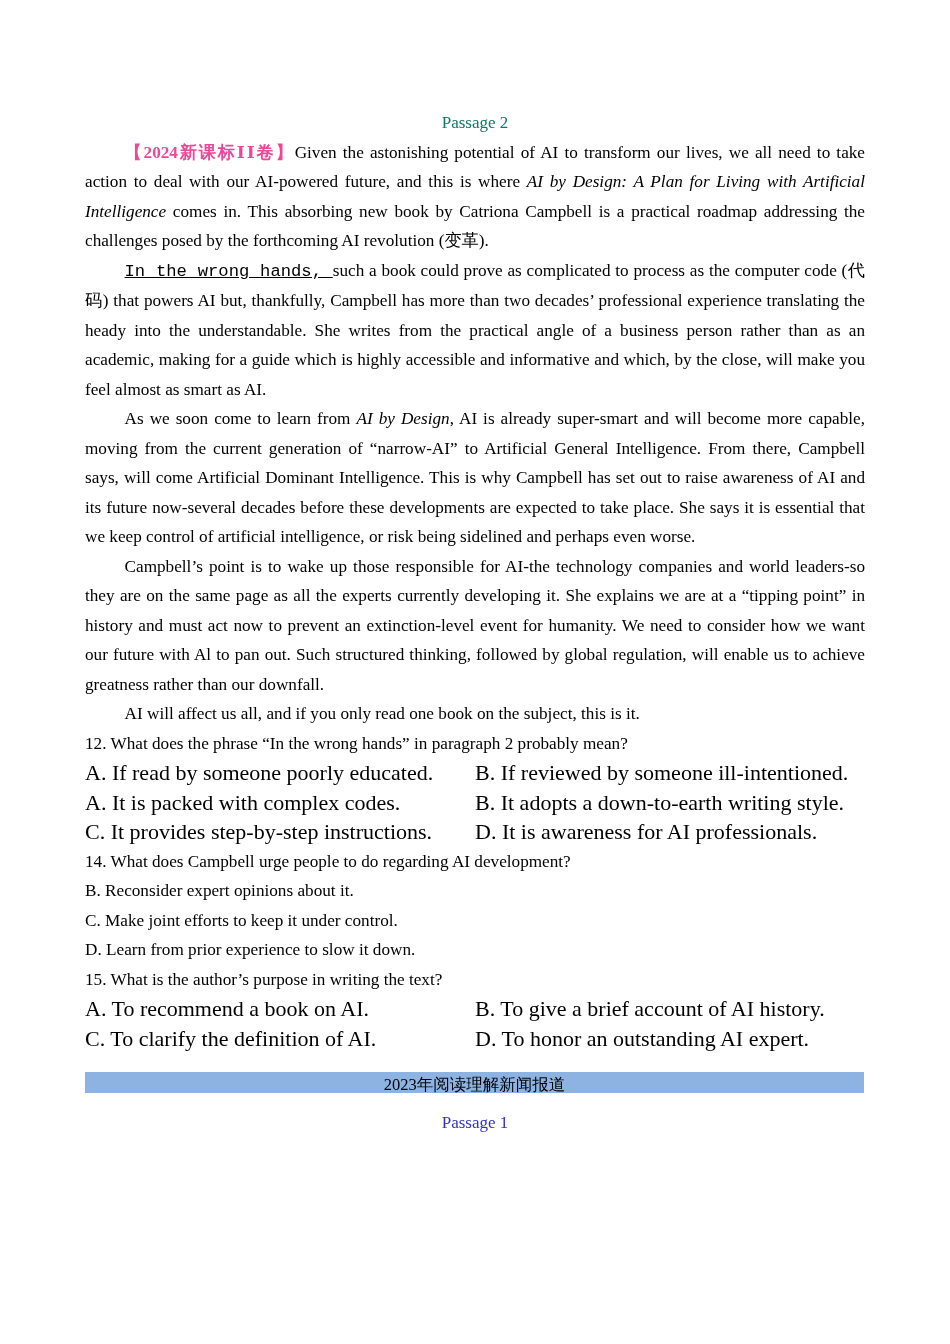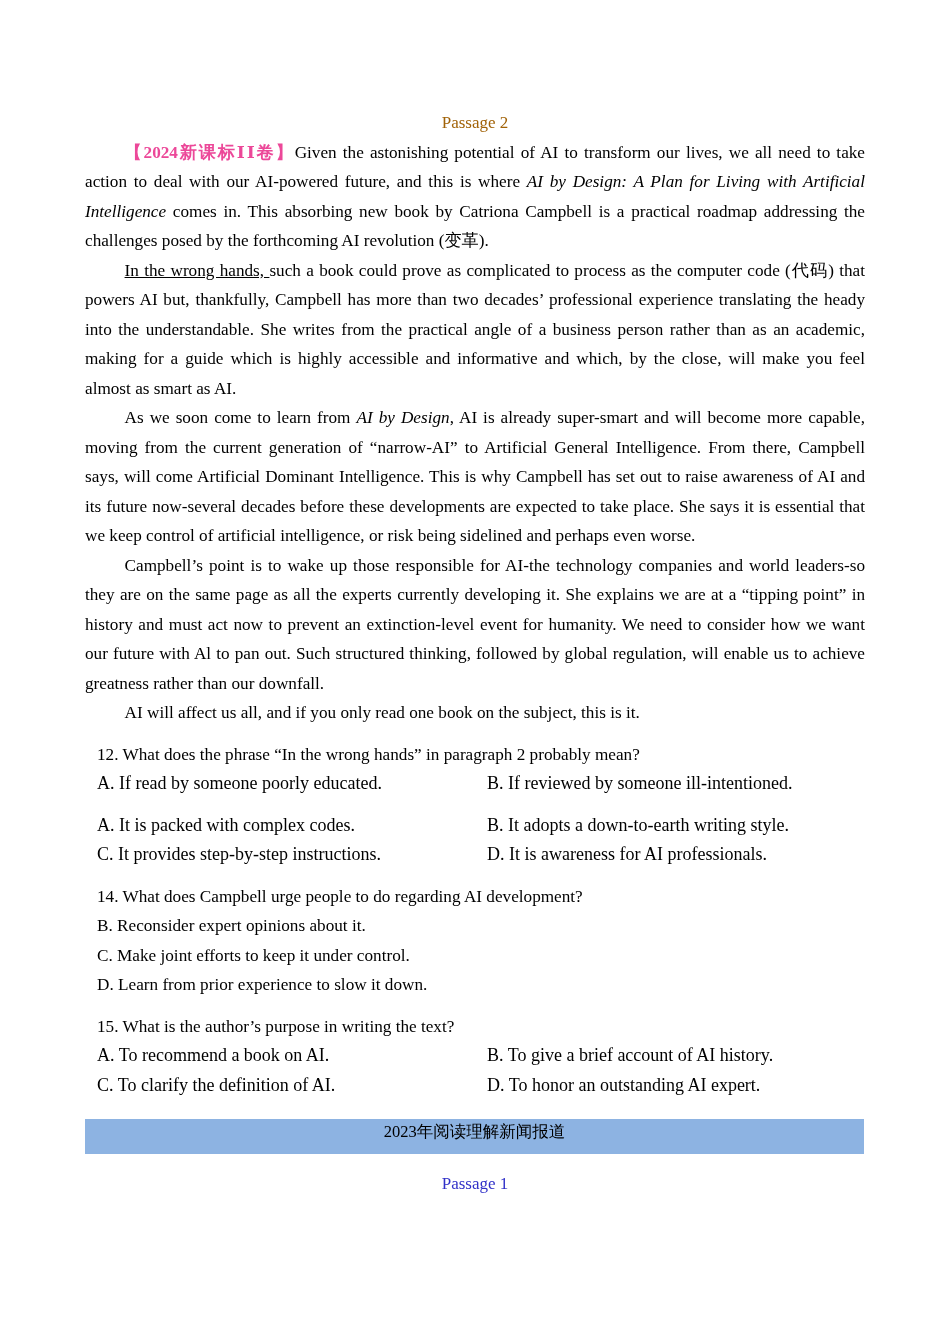--- a/index.html
+++ b/index.html
@@ -19,76 +19,76 @@
     width: 950px;
     height: 1344px;
     box-sizing: border-box;
     padding: 0 85px;
     overflow: hidden;
   }
   .spacer-top { height: 108px; }
 
   .passage-heading {
     text-align: center;
-    color: #a16207;
+    color: #0f766e;
     font-size: 17px;
     line-height: 29.5px;
     margin: 0;
   }
 
   .para {
     font-size: 17.2px;
     line-height: 29.5px;
     text-align: justify;
     text-justify: inter-word;
     margin: 0;
     text-indent: 2.3em;
     hyphens: none;
   }
   .para .src-tag {
     color: #ec4899;
     font-weight: bold;
     text-indent: 0;
   }
   .para .title-italic { font-style: italic; }
-  .para .underlined { text-decoration: underline; }
+  .para .underlined { text-decoration: underline; font-family: Liberation Mono, monospace; }
 
-  .q-block { margin: 12px; }
+  .q-block { margin: 0; }
   .q-stem {
     font-size: 17.2px;
     line-height: 29.5px;
     margin: 0;
     text-align: left;
   }
   .q-stem .title-italic { font-style: italic; }
 
   .opt-row {
     display: flex;
-    font-size: 18px;
+    font-size: 22px;
     line-height: 29.5px;
   }
   .opt-row .opt {
     flex: 0 0 auto;
   }
   .opt-row .opt-left { width: 390px; }
   .opt-row .opt-right { width: 380px; }
   .opt-stack .opt-full {
     font-size: 17.2px;
     line-height: 29.5px;
   }
 
   .banner {
     margin-top: 19px;
     width: 779px;
     background: #8db3e2;
     color: #000000;
     text-align: center;
     font-size: 16.5px;
     line-height: 25px;
-    height: 35px;
+    height: 21px;
   }
   .banner-sub {
     text-align: center;
     color: #3030c8;
     font-size: 17px;
     line-height: 29px;
     margin: 15px;
   }
 </style>
 </head>

